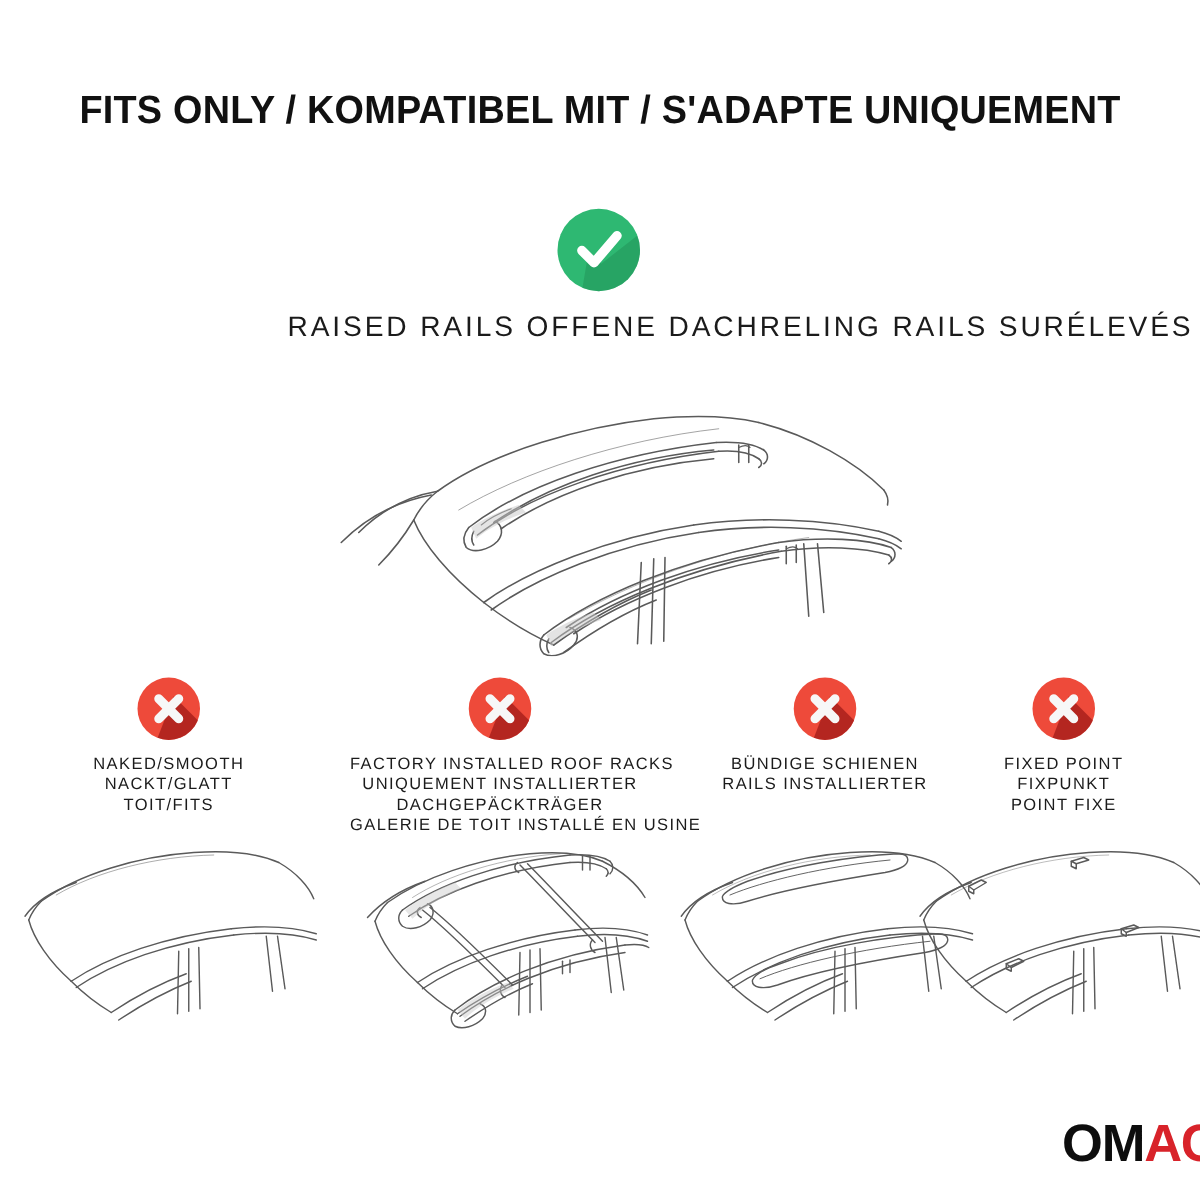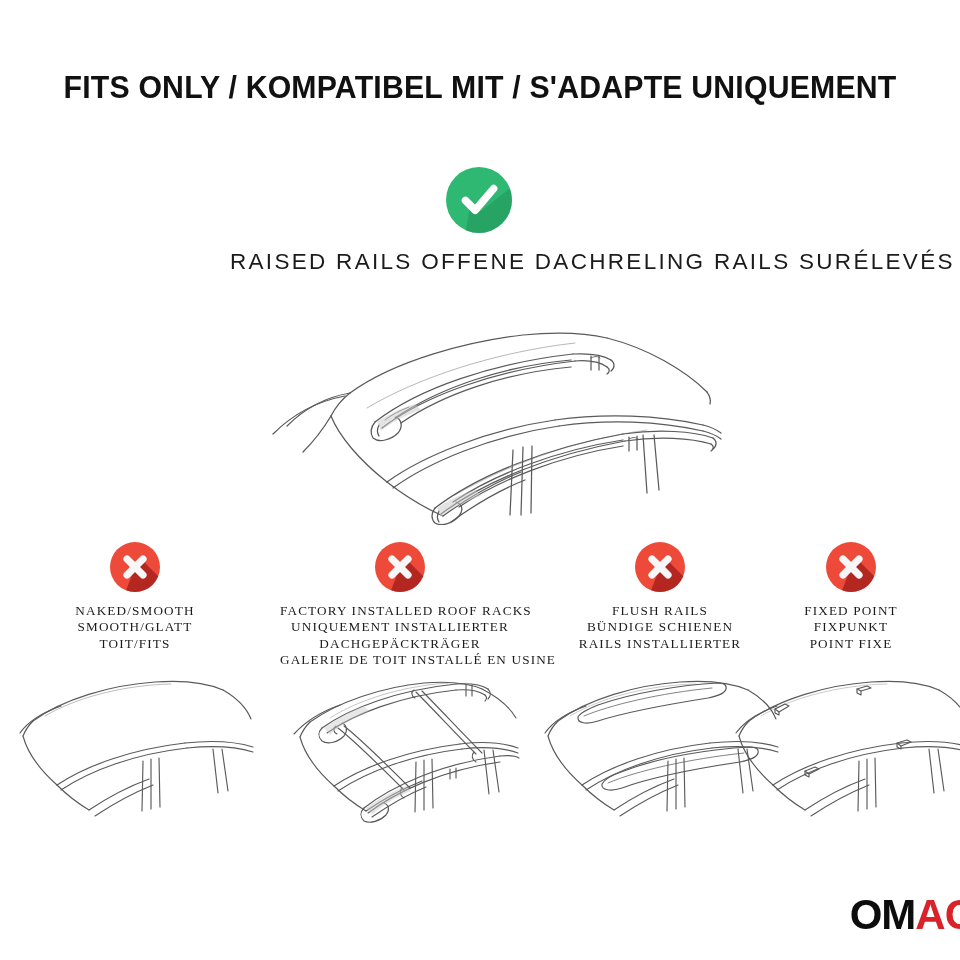--- a/index.html
+++ b/index.html
@@ -90,21 +90,21 @@
     left: 0;
     width: 100%;
     text-align: center;
     color: #1b1b1b;
     font-size: 13.2px;
     font-weight: 400;
     letter-spacing: 1.15px;
     line-height: 16.3px;
     white-space: nowrap;
   }
-  .col-caption span { display: block; font-family: Liberation Serif, serif; }
+  .col-caption span { display: block; }
   .col-art {
     position: absolute;
     left: 0;
     width: 240px;
     height: 150px;
   }
   .col-0 .col-art { top: 132px; }
   .col-1 .col-art { top: 125px; }
   .col-2 .col-art { top: 132px; }
   .col-3 .col-art { top: 132px; }
@@ -243,21 +243,21 @@
           <path d="M30 16 L52 38 L52 52 L16 52 Z" fill="#a01b18" opacity="0.75"></path>
         </g>
         <g stroke="#f7f7f7" stroke-width="7.2" stroke-linecap="round">
           <line x1="18" y1="18" x2="34" y2="34"></line>
           <line x1="34" y1="18" x2="18" y2="34"></line>
         </g>
       </svg>
     </div>
     <div class="col-caption">
       <span>NAKED/SMOOTH</span>
-      <span>SMOOTH/GLATT</span>
+      <span>NACKT/GLATT</span>
       <span>TOIT/FITS</span>
     </div>
     <div class="col-art">
       <svg viewBox="0 0 240 150" width="240" height="150" aria-hidden="true">
         <g fill="none" stroke="#5a5a5a" stroke-width="1.15" stroke-linecap="round" stroke-linejoin="round">
           <path d="M18 48 C48 26 96 12 140 9 C168 7 192 10 208 17"></path>
           <path d="M208 17 C222 25 232 36 236 46"></path>
           <path d="M18 48 C13 53 10 58 8 63"></path>
           <path d="M5 60 C12 50 26 40 46 33"></path>
           <path d="M8 63 C12 78 24 96 42 112"></path>
@@ -375,21 +375,20 @@
         <g clip-path="url(#c2)">
           <path d="M30 16 L52 38 L52 52 L16 52 Z" fill="#a01b18" opacity="0.75"></path>
         </g>
         <g stroke="#f7f7f7" stroke-width="7.2" stroke-linecap="round">
           <line x1="18" y1="18" x2="34" y2="34"></line>
           <line x1="34" y1="18" x2="18" y2="34"></line>
         </g>
       </svg>
     </div>
     <div class="col-caption">
-      <span>FLUSH RAILS</span>
       <span>BÜNDIGE SCHIENEN</span>
       <span>RAILS INSTALLIERTER</span>
     </div>
     <div class="col-art">
       <svg viewBox="0 0 240 150" width="240" height="150" aria-hidden="true">
         <g fill="none" stroke="#5a5a5a" stroke-width="1.15" stroke-linecap="round" stroke-linejoin="round">
           <path d="M18 48 C48 26 96 12 140 9 C168 7 192 10 208 17"></path>
           <path d="M208 17 C222 25 232 36 236 46"></path>
           <path d="M18 48 C13 53 10 58 8 63"></path>
           <path d="M5 60 C12 50 26 40 46 33"></path>

